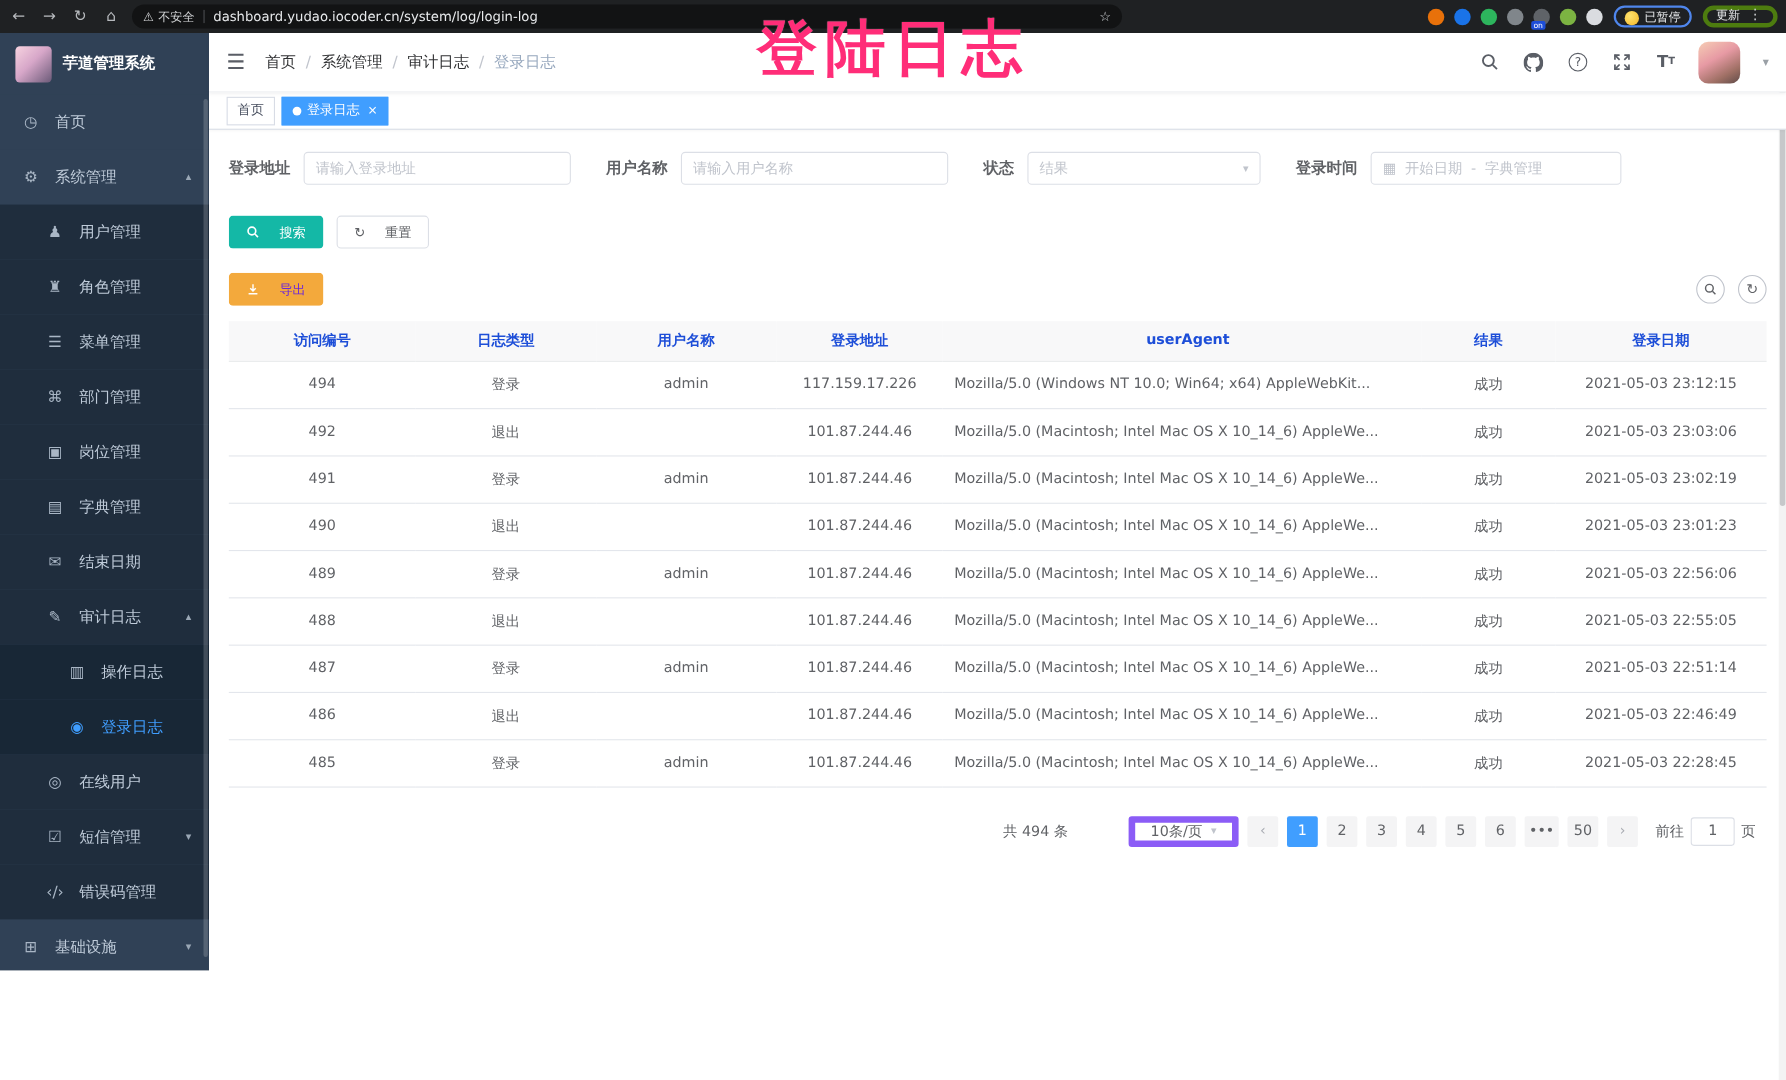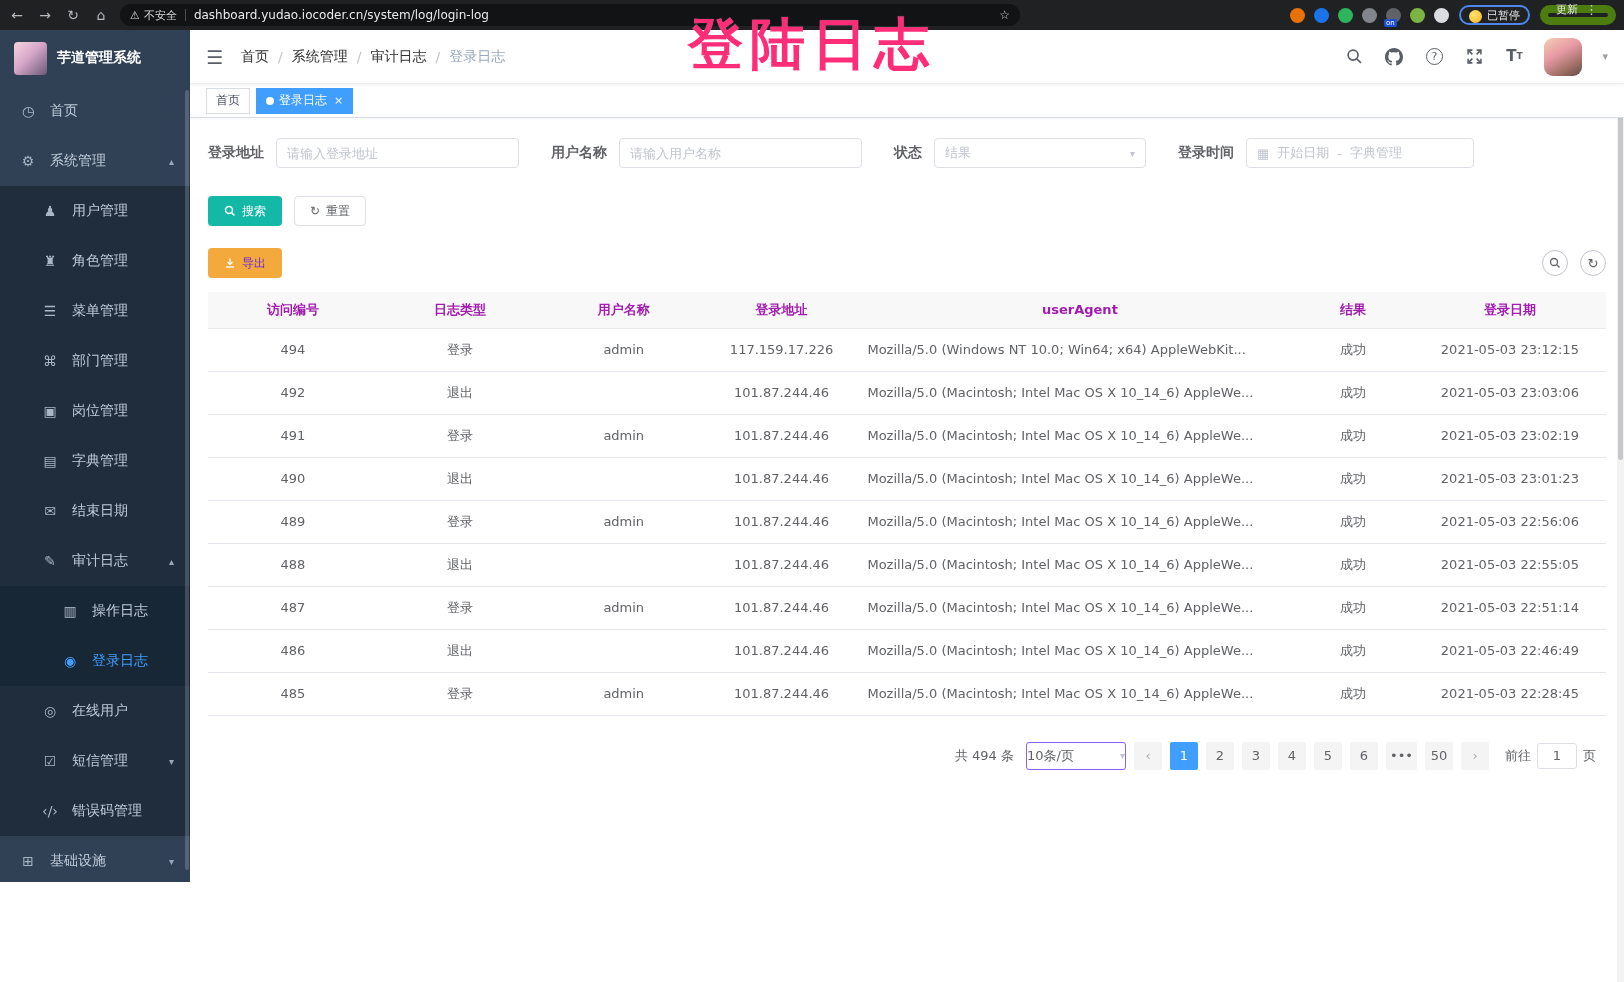--- a/index.html
+++ b/index.html
@@ -12,21 +12,21 @@
   .addr { flex:0 1 900px; height:22px; background:#121314; border-radius:12px; display:flex; align-items:center; padding:0 10px; gap:8px; font-size:12px; }
   .addr .warn { color:#d6d8da; font-size:11px; display:flex; gap:4px; align-items:center; }
   .addr .sep { width:1px; height:12px; background:#4a4d50; }
   .addr .url { color:#e8eaec; white-space:nowrap; overflow:hidden; flex:1; }
   .addr .star { margin-left:auto; color:#cfd2d5; font-size:12px; }
   .ext-row { display:flex; align-items:center; gap:9px; margin-left:auto; }
   .ext { width:15px; height:15px; border-radius:50%; position:relative; display:inline-block; }
   .ext .badge { position:absolute; bottom:-4px; left:-2px; background:#1d4ed8; color:#fff; font-size:7px; line-height:8px; padding:0 2px; border-radius:2px; }
   .pill { height:20px; border-radius:11px; display:flex; align-items:flex-end; gap:5px; padding:0 8px; font-size:11px; color:#e6e8ea; }
   .pill.profile { border:2px solid #4f86ec; }
-  .pill.update { border:8px solid #4d7c0f; }
+  .pill.update { border:4px solid #4d7c0f; }
   .emoji-dot { width:13px; height:13px; border-radius:50%; background:radial-gradient(circle at 35% 35%,#ffe36e,#f5b626); }
   .kebab { color:#cfd2d5; font-size:13px; padding:0 2px; }
 
   
   .app { display:flex; height:852px; }
   .sidebar { width:190px; background:#304156; flex-shrink:0; overflow:hidden; position:relative; }
   .logo-row { height:56px; display:flex; align-items:center; gap:10px; padding:0 14px; }
   .logo-img { width:33px; height:33px; border-radius:4px; background:linear-gradient(135deg,#f7d3e0 0%,#d7a7c9 45%,#6b5a78 100%); flex-shrink:0; }
   .logo-title { color:#fff; font-size:14px; font-weight:bold; white-space:nowrap; }
   .menu-item { height:50px; display:flex; align-items:center; gap:14px; color:#bfcbd9; font-size:14px; cursor:pointer; }
@@ -70,40 +70,40 @@
   .f-group { display:flex; align-items:center; gap:12px; margin-right:22px; }
   .f-label { font-size:14px; color:#606266; font-weight:bold; white-space:nowrap; }
   .f-input { height:30px; width:243px; border:1px solid #dcdfe6; border-radius:4px; padding:0 10px; font-size:13px; color:#0369a1; font-family:inherit; }
   .f-input::placeholder { color:#c0c4cc; }
   .f-select { height:30px; width:212px; border:1px solid #dcdfe6; border-radius:4px; padding:0 10px; font-size:13px; color:#c0c4cc; display:flex; align-items:center; cursor:pointer; }
   .f-select .caret { margin-left:auto; color:#c0c4cc; font-size:10px; }
   .f-date { height:30px; width:228px; border:1px solid #dcdfe6; border-radius:4px; padding:0 10px; font-size:13px; color:#c0c4cc; display:flex; align-items:center; gap:8px; cursor:pointer; }
   .f-date .cal { color:#c0c4cc; font-size:13px; }
 
   .btn-row { display:flex; align-items:center; gap:12px; margin-top:28px; }
-  .btn { height:30px; border-radius:4px; display:inline-flex; align-items:center; gap:6px; padding:0 15px; font-size:12px; cursor:pointer; border:1px solid transparent; }
+  .btn { height:30px; border-radius:4px; display:inline-flex; align-items:center; gap:18px; padding:0 15px; font-size:12px; cursor:pointer; border:1px solid transparent; }
   .btn-search { background:#14b8a6; color:#fff; }
   .btn-reset { background:#fff; color:#606266; border-color:#dcdfe6; }
   .btn-export { background:#f3a93c; color:#6d28d9; }
   .btn svg { display:block; }
   .export-row { display:flex; align-items:center; margin-top:22px; }
   .tool-circles { margin-left:auto; display:flex; gap:12px; }
   .circle-btn { width:26px; height:26px; border:1px solid #c0c4cc; border-radius:50%; display:flex; align-items:center; justify-content:center; color:#606266; font-size:13px; cursor:pointer; background:#fff; }
 
   
   table.log { width:100%; border-collapse:collapse; margin-top:14px; table-layout:fixed; }
-  table.log th { background:#f8f8f9; color:#a21caf; font-size:13px; font-weight:bold; height:36px; border-bottom:1px solid #e8eaec; }
+  table.log th { background:#f8f8f9; color:#1d4ed8; font-size:13px; font-weight:bold; height:36px; border-bottom:1px solid #e8eaec; }
   table.log td { height:43px; font-size:13px; color:#606266; text-align:center; border-bottom:1px solid #e3e6ec; white-space:nowrap; overflow:hidden; text-overflow:ellipsis; }
   table.log td.ua, table.log th.ua-h { text-align:left; padding-left:10px; }
   table.log th.ua-h { text-align:center; }
 
   
   .pager { display:flex; align-items:center; justify-content:flex-end; gap:8px; margin-top:26px; font-size:13px; color:#606266; padding-right:10px; }
   .pg-total { margin-right:4px; }
-  .pg-size { width:100px; height:28px; border:1px solid #8b5cf6; border-radius:3px; display:flex; align-items:center; justify-content:space-between; gap:8px; color:#606266; cursor:pointer; }
+  .pg-size { width:100px; height:28px; border:6px solid #8b5cf6; border-radius:3px; display:flex; align-items:center; justify-content:center; gap:8px; color:#606266; cursor:pointer;margin-left:43px; }
   .pg-size .caret { color:#c0c4cc; font-size:10px; }
   .pg-btn { min-width:28px; height:28px; background:#f4f4f5; border-radius:2px; display:flex; align-items:center; justify-content:center; color:#606266; font-size:13px; cursor:pointer; padding:0 4px; }
   .pg-btn.active { background:#409eff; color:#fff; }
   .pg-btn.arrow { color:#a8abb2; }
   .pg-goto { display:flex; align-items:center; gap:6px; margin-left:8px; }
   .pg-input { width:40px; height:26px; border:1px solid #dcdfe6; border-radius:3px; text-align:center; font-size:13px; color:#606266; font-family:inherit; }
 
   
   .overlay-title { position:absolute; top:8px; left:50%; transform:translateX(-50%); font-size:55px; font-weight:900; letter-spacing:7px; color:#ff2d78; z-index:50; text-shadow:0 0 1px rgba(255,255,255,.5); white-space:nowrap; }
 

